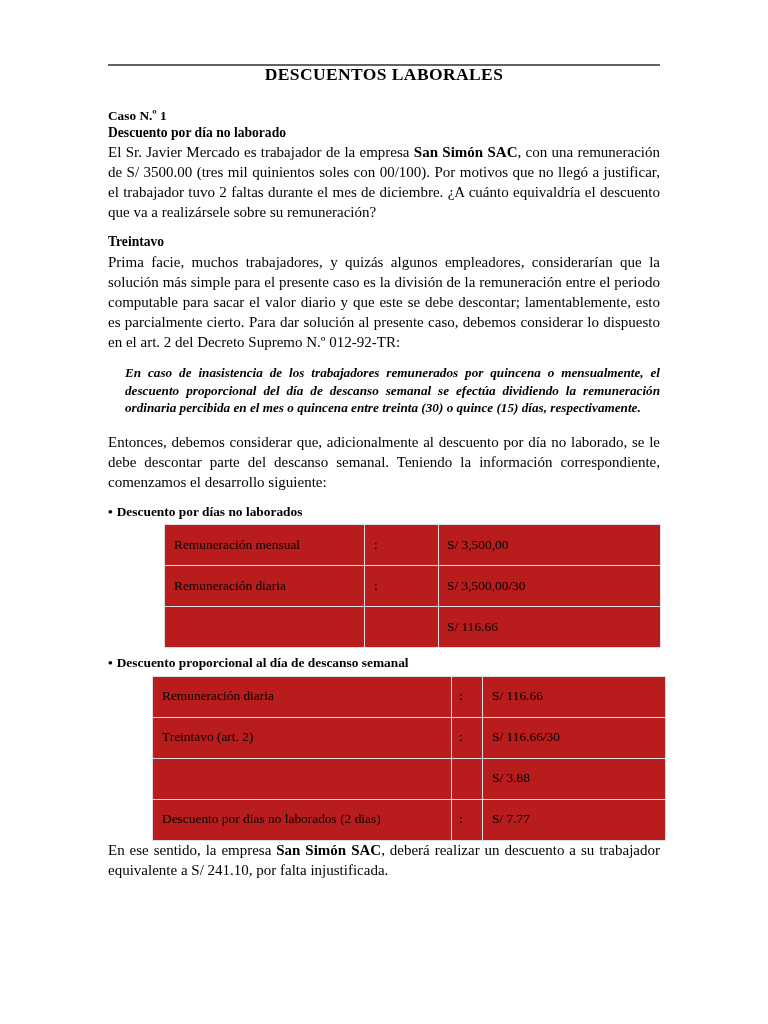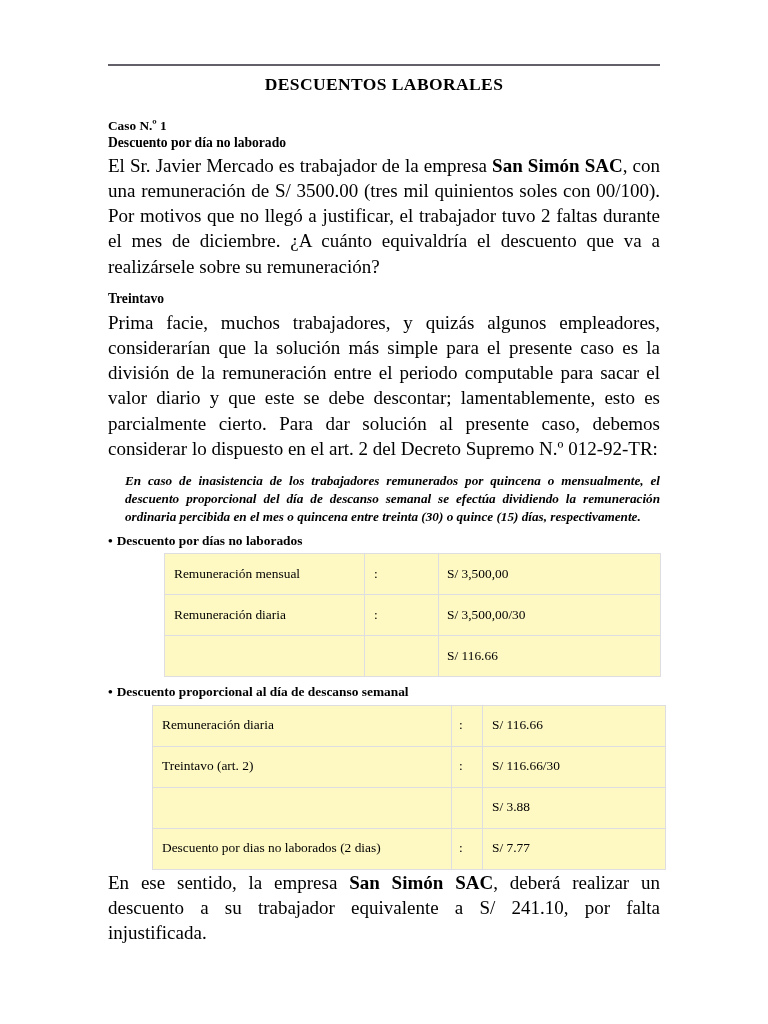--- a/index.html
+++ b/index.html
@@ -28,21 +28,21 @@
     left: 108px;
     top: 64px;
     width: 552px;
     height: 2px;
     background: #636069;
   }
 
   .content {
     position: absolute;
     left: 108px;
-    top: 74px;
+    top: 64px;
     width: 552px;
   }
 
   .doc-title {
     font-size: 17.5px;
     font-weight: bold;
     text-align: center;
     letter-spacing: 0.4px;
     margin: 0 0 22px 0;
     line-height: 1.2;
@@ -56,21 +56,21 @@
   }
 
   .subheading {
     font-size: 13.6px;
     font-weight: bold;
     margin: 0 0 1px 0;
     line-height: 1.3;
   }
 
   p.body-text {
-    font-size: 19px;
+    font-size: 15px;
     text-align: justify;
     text-justify: inter-word;
     margin: 0 0 10px 0;
     line-height: 1.33;
   }
 
   .section-head {
     font-size: 13.6px;
     font-weight: bold;
     margin: 11px 0 2px 0;
@@ -100,21 +100,21 @@
     border-collapse: collapse;
     font-size: 13.4px;
     table-layout: fixed;
   }
   table.calc td {
     border: 1px solid #dedee2;
     padding: 7px 9px 8px 9px;
     vertical-align: middle;
     line-height: 1.2;
     height: 25px;
-    background: #fef9c3;
+    background: #b91c1c;
   }
 
   
   .table1-wrap { margin-left: 56px; }
   table.t1 { width: 440px; }
   table.t1 .c-label { width: 181px; }
   table.t1 .c-colon { width: 55px; text-align: left; }
   table.t1 .c-value { width: 204px; padding-left: 8px; }
 
   
@@ -147,20 +147,21 @@
     <p class="body-text"><span>El Sr. Javier Mercado es trabajador de la empresa </span><span class="bold nb">San Simón SAC</span><span>, con una remuneración de S/ 3500.00 (tres mil quinientos soles con 00/100). Por motivos que no llegó a justificar, el trabajador tuvo 2 faltas durante el mes de diciembre. ¿A cuánto equivaldría el descuento que va a realizársele sobre su remuneración?</span></p>
 
     <div class="section-head">Treintavo</div>
 
     <p class="body-text">Prima facie, muchos trabajadores, y quizás algunos empleadores, considerarían que la solución más simple para el presente caso es la división de la remuneración entre el periodo computable para sacar el valor diario y que este se debe descontar; lamentablemente, esto es parcialmente cierto. Para dar solución al presente caso, debemos considerar lo dispuesto en el art. 2 del Decreto Supremo N.º 012-92-TR:</p>
 
     <div class="quote">
       <p>En caso de inasistencia de los trabajadores remunerados por quincena o mensualmente, el descuento proporcional del día de descanso semanal se efectúa dividiendo la remuneración ordinaria percibida en el mes o quincena entre treinta (30) o quince (15) días, respectivamente.</p>
     </div>
 
+    <p class="body-text" style="margin-top:16px;">Entonces, debemos considerar que, adicionalmente al descuento por día no laborado, se le debe descontar parte del descanso semanal. Teniendo la información correspondiente, comenzamos el desarrollo siguiente:</p>
 
     <div class="bullet-head"><span class="dot">•</span><span>Descuento por días no laborados</span></div>
 
     <div class="table1-wrap">
       <table class="calc t1">
         <tbody>
           <tr>
             <td class="c-label">Remuneración mensual</td>
             <td class="c-colon">:</td>
             <td class="c-value">S/ 3,500,00</td>

